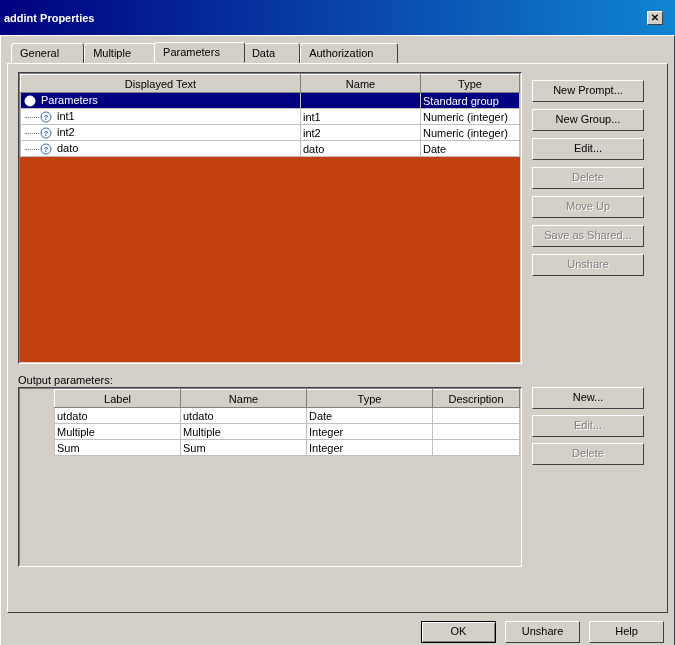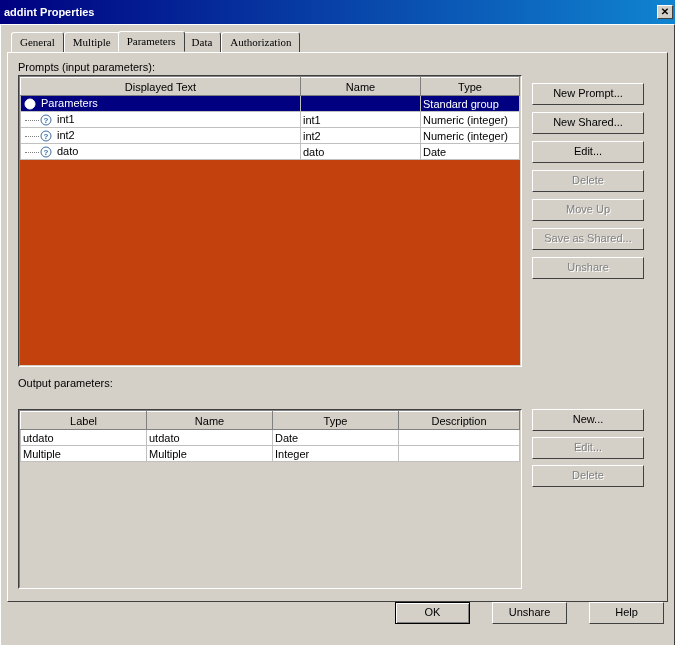--- a/index.html
+++ b/index.html
@@ -9,24 +9,24 @@
     font-size: 11px;
     background: #d4d0c8;
     width: 675px;
     height: 645px;
     overflow: hidden;
   }
   .titlebar {
     background: #000080;
     background: linear-gradient(to right, #000080, #1084d0);
     color: #fff;
-    height: 24px;
+    height: 35px;
     display: flex;
     align-items: center;
-    padding: 0 2px 0 4px;
+    padding: 0 12px 0 4px;
     font-weight: bold;
     justify-content: space-between;
   }
   .titlebar .close-btn {
     width: 16px; height: 14px;
     background: #d4d0c8;
     border: 1px solid #fff;
     border-right-color: #404040;
     border-bottom-color: #404040;
     color: #000;
@@ -43,31 +43,30 @@
     border-left: 1px solid #fff;
     border-top: 1px solid #fff;
     border-right: 1px solid #404040;
     border-bottom: 1px solid #404040;
   }
   .tabs {
     display: flex;
     margin-left: 4px;
   }
   .tab {
-    padding: 3px 8px 3px 8px;
+    padding: 3px 24px 3px 8px;
     background: #d4d0c8;
     border: 1px solid #808080;
     border-bottom: none;
     border-top-left-radius: 3px;
     border-top-right-radius: 3px;
     margin-right: 0px;
     position: relative;
     top: 1px;
     cursor: default;
-    font-family: Liberation Serif, serif;
   }
   .tab.inactive {
     border-right-color:#404040;
     border-left-color:#fff;
     border-top-color:#fff;
   }
   .tab.active {
     background: #d4d0c8;
     border: 1px solid #404040;
     border-bottom: 1px solid #d4d0c8;
@@ -96,21 +95,21 @@
     border-right-color:#fff; border-bottom-color:#fff;
     background:#fff;
     width: 504px;
   }
   .listbox-inner {
     border: 1px solid #000;
     border-top-color:#808080; border-left-color:#808080;
     border-right-color:#d4d0c8; border-bottom-color:#d4d0c8;
   }
   .prompts-area { height: 290px; background:#c2410c; overflow:hidden;}
-  .output-area  { height: 178px; background:#d4d0c8; overflow:hidden;}
+  .output-area  { height: 178px; background:#d4d0c8; overflow:hidden;padding-left:34px;}
   table { border-collapse: collapse; width: 100%; }
   th {
     background: #d4d0c8;
     border: 1px solid #808080;
     border-top-color:#fff; border-left-color:#fff;
     font-weight: normal;
     padding: 2px 3px;
     text-align: center;
     height:18px;
   }
@@ -137,26 +136,26 @@
     background:#d4d0c8;
     border:1px solid #404040;
     border-top-color:#fff; border-left-color:#fff;
     padding:0 4px;
     text-align:center;
     line-height:19px;
     cursor:default;
   }
   .btn.disabled { color:#808080; text-shadow: 1px 1px 0 #fff;}
   .bottom-buttons {
-    display:flex; gap:22px; justify-content:flex-end;
-    margin-top:0; padding-right:4px;align-items:flex-end;
+    display:flex; gap:9px; justify-content:flex-end;
+    margin-top:8px; padding-right:4px;align-items:flex-end;
   }
   .bottom-buttons .btn { width:75px; }
   .spacer { height: 14px; }
-  .lbl-output { margin-top:10px; margin-bottom:20px;}
+  .lbl-output { margin-top:10px; margin-bottom:1px;}
 </style>
 </head>
 <body>
 
 <div class="titlebar">
   <span>addint Properties</span>
   <div class="close-btn">✕</div>
 </div>
 
 <div class="dialog-body">
@@ -164,21 +163,20 @@
   <div class="tabs">
     <div class="tab inactive">General</div>
     <div class="tab inactive">Multiple</div>
     <div class="tab active">Parameters</div>
     <div class="tab inactive">Data</div>
     <div class="tab inactive">Authorization</div>
   </div>
 
   <div class="tab-panel">
 
-    <div class="section-label">Prompts (input parameters):</div>
 
     <div class="layout-row">
       <div class="listbox">
         <div class="listbox-inner prompts-area">
           <table>
             <colgroup>
                 <col style="width:280px">
                 <col style="width:120px">
                 <col>
               </colgroup>
@@ -222,21 +220,21 @@
                   <td><span>Date</span></td>
                 </tr>
               </tbody>
           </table>
         </div>
       </div>
 
       <div class="side-buttons">
         <div id="prompt-btns" style="display: flex; flex-direction: column; gap: 7px; margin-top: 8px;">
             <div class="btn">New Prompt...</div>
-            <div class="btn">New Shared...</div>
+            <div class="btn">New Group...</div>
             <div class="btn">Edit...</div>
             <div class="btn disabled">Delete</div>
             <div class="btn disabled">Move Up</div>
             <div class="btn disabled">Save as Shared...</div>
             <div class="btn disabled">Unshare</div>
           </div>
         <div class="spacer"></div>
       </div>
     </div>
 
@@ -266,20 +264,26 @@
                   <td><span>utdato</span></td>
                   <td><span>Date</span></td>
                   <td><span></span></td>
                 </tr>
                 <tr>
                   <td><span>Multiple</span></td>
                   <td><span>Multiple</span></td>
                   <td><span>Integer</span></td>
                   <td><span></span></td>
                 </tr>
+                <tr>
+                  <td><span>Sum</span></td>
+                  <td><span>Sum</span></td>
+                  <td><span>Integer</span></td>
+                  <td><span></span></td>
+                </tr>
               </tbody>
           </table>
         </div>
       </div>
 
       <div class="side-buttons" id="output-btns">
           <div class="btn">New...</div>
           <div class="btn disabled">Edit...</div>
           <div class="btn disabled">Delete</div>
         </div>

